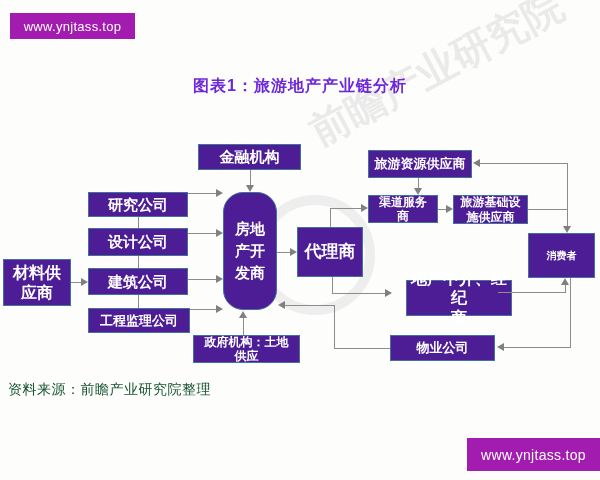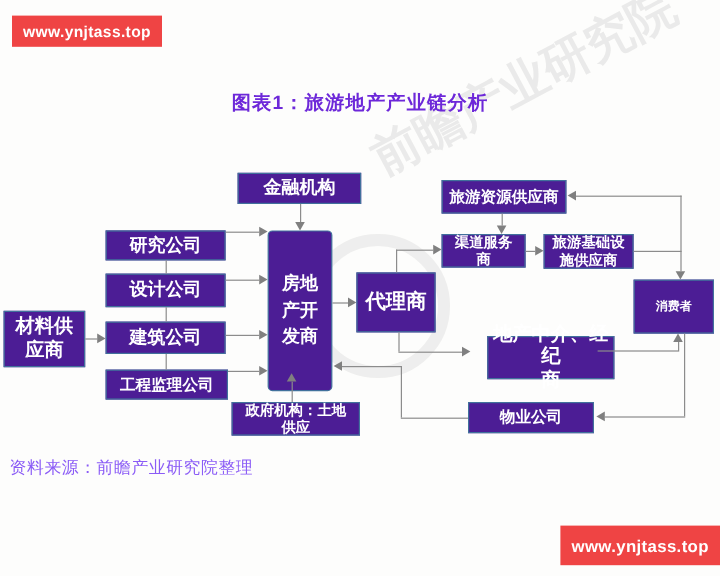--- a/index.html
+++ b/index.html
@@ -1,52 +1,52 @@
 <!DOCTYPE html>
 <html><head>
 <meta charset="utf-8">
 <style>
   html,body{margin:0;padding:0;background:#ffffff;}
   body{font-family:"Liberation Sans","DejaVu Sans",sans-serif;}
   #canvas{position:relative;width:600px;height:480px;background:#fdfdfc;overflow:hidden;}
 
-  .wm-bar{position:absolute;background:#ef4444;color:#fff;display:flex;align-items:center;justify-content:center;font-weight:bold;letter-spacing:.3px;}
+  .wm-bar{position:absolute;background:#a21caf;color:#fff;display:flex;align-items:center;justify-content:center;font-weight:normal;letter-spacing:.3px;}
   .wm-top{left:10px;top:13px;width:125px;height:26px;font-size:13px;}
   .wm-bottom{left:467px;top:438px;width:133px;height:33px;font-size:14px;}
 
   .title{position:absolute;left:0;top:76px;width:600px;text-align:center;font-size:16px;font-weight:bold;color:#6d28d9;letter-spacing:1px;}
 
   .wm-faint-text{position:absolute;left:300px;top:110px;width:320px;color:rgba(185,185,185,.28);font-size:40px;font-weight:bold;transform:rotate(-28deg);transform-origin:left top;pointer-events:none;white-space:nowrap;}
   .wm-faint-circle{position:absolute;left:255px;top:195px;width:100px;height:100px;border:10px solid rgba(195,195,195,.25);border-radius:50%;pointer-events:none;}
 
   .node{position:absolute;box-sizing:border-box;background:#4c1d95;border:1px solid #41719c;color:#ffffff;display:flex;align-items:center;justify-content:center;text-align:center;white-space:pre-line;font-weight:600;line-height:1.2;}
   .n-material{left:3px;top:259px;width:68px;height:47px;font-size:16px;}
   .n-research{left:88px;top:192px;width:100px;height:25px;font-size:15px;}
   .n-design{left:88px;top:228px;width:100px;height:28px;font-size:15px;}
   .n-construction{left:88px;top:268px;width:100px;height:27px;font-size:15px;}
   .n-supervision{left:88px;top:308px;width:102px;height:25px;font-size:13px;}
   .n-financial{left:198px;top:144px;width:103px;height:26px;font-size:15px;}
-  .n-developer{left:223px;top:192px;width:54px;height:134px;border-radius:4px;font-size:15px;line-height:1.45;}
+  .n-developer{left:223px;top:192px;width:54px;height:118px;border-radius:20px;font-size:15px;line-height:1.45;}
   .n-government{left:193px;top:335px;width:107px;height:28px;font-size:12px;}
   .n-agent{left:297px;top:227px;width:66px;height:50px;font-size:17px;}
   .n-tourism-resource{left:368px;top:150px;width:104px;height:28px;font-size:13px;}
   .n-channel{left:368px;top:195px;width:70px;height:28px;font-size:12px;}
   .n-tourism-infra{left:453px;top:195px;width:75px;height:29px;font-size:12px;}
   .n-consumer{left:528px;top:233px;width:67px;height:45px;font-size:10px;}
   .n-realty-broker{left:392px;top:280px;width:106px;height:36px;font-size:16px;margin-left:14px;}
   .n-property{left:390px;top:335px;width:105px;height:26px;font-size:13px;}
 
   .ln{position:absolute;background:#8c8c8c;}
   .ar{position:absolute;width:0;height:0;}
   .ar-r{border-top:4px solid transparent;border-bottom:4px solid transparent;border-left:7px solid #808080;}
   .ar-l{border-top:4px solid transparent;border-bottom:4px solid transparent;border-right:7px solid #808080;}
   .ar-u{border-left:4px solid transparent;border-right:4px solid transparent;border-bottom:7px solid #808080;}
   .ar-d{border-left:4px solid transparent;border-right:4px solid transparent;border-top:7px solid #808080;}
 
-  .source{position:absolute;left:8px;top:381px;font-size:14px;color:#8b5cf6;letter-spacing:.5px;}
+  .source{position:absolute;left:8px;top:381px;font-size:14px;color:#14532d;letter-spacing:.5px;}
   .credit{position:absolute;right:4px;top:381px;font-size:13px;color:#4a4a4a;letter-spacing:.5px;}
 </style>
 </head>
 <body>
 
 <div id="canvas">
 
   <div class="wm-bar wm-top">www.ynjtass.top</div>
   <div class="wm-faint-text">前瞻产业研究院</div>
   <div class="wm-faint-circle"></div>

